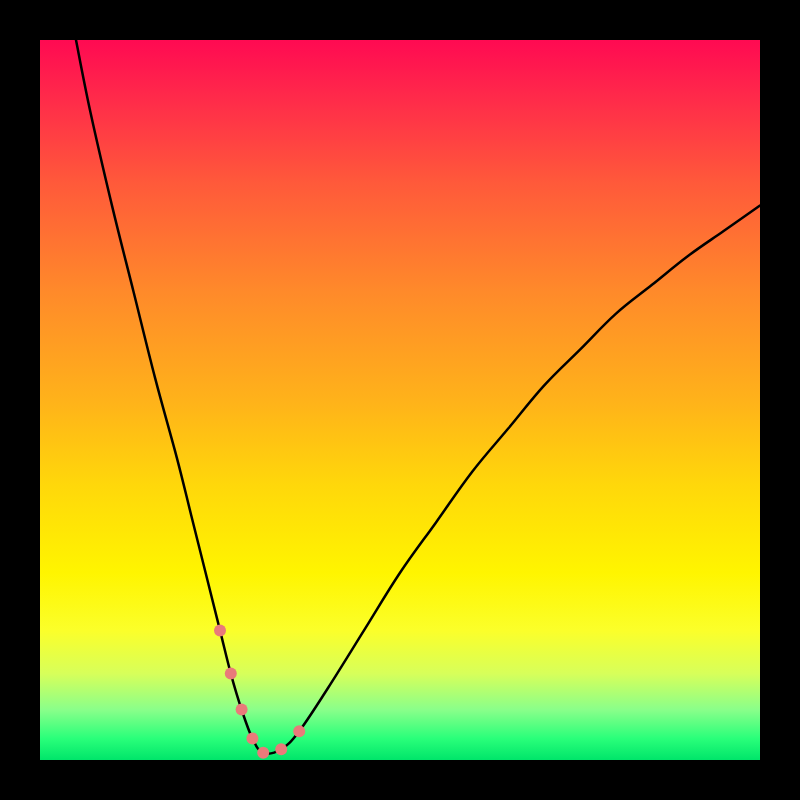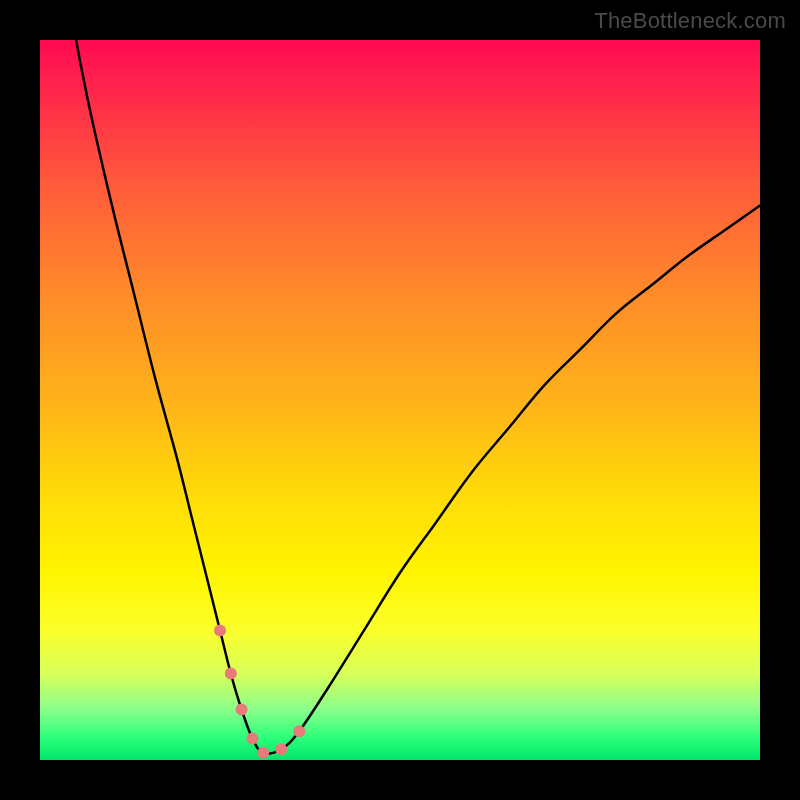--- a/index.html
+++ b/index.html
@@ -59,21 +59,20 @@
     width: 720px;
     height: 720px;
     overflow: visible;
   }
 </style>
 </head>
 <body>
 
 <div class="frame">
 
-  <div class="watermark">TheBottleneck.com</div>
 
   <div class="plot-area"></div>
 
   <svg class="overlay" viewBox="0 0 720 720">
     <path id="curve-path" fill="none" stroke="#000000" stroke-width="2.5" stroke-linecap="round" stroke-linejoin="round" d="M 36.00 0.00 C 38.59 12.96, 43.92 42.19, 50.40 72.00 C 56.88 101.81, 64.22 133.20, 72.00 165.60 C 79.78 198.00, 85.82 220.90, 93.60 252.00 C 101.38 283.10, 107.42 308.59, 115.20 338.40 C 122.98 368.21, 130.32 392.98, 136.80 417.60 C 143.28 442.22, 146.02 454.46, 151.20 475.20 C 156.38 495.94, 160.42 512.06, 165.60 532.80 C 170.78 553.54, 175.46 572.26, 180.00 590.40 C 184.54 608.54, 186.91 619.34, 190.80 633.60 C 194.69 647.86, 197.71 657.94, 201.60 669.60 C 205.49 681.26, 208.51 690.62, 212.40 698.40 C 216.29 706.18, 218.02 710.86, 223.20 712.80 C 228.38 714.74, 234.72 713.09, 241.20 709.20 C 247.68 705.31, 250.78 702.22, 259.20 691.20 C 267.62 680.18, 276.34 666.14, 288.00 648.00 C 299.66 629.86, 311.04 611.14, 324.00 590.40 C 336.96 569.66, 347.04 552.24, 360.00 532.80 C 372.96 513.36, 383.04 500.54, 396.00 482.40 C 408.96 464.26, 419.04 448.85, 432.00 432.00 C 444.96 415.15, 455.04 404.35, 468.00 388.80 C 480.96 373.25, 491.04 359.86, 504.00 345.60 C 516.96 331.34, 527.04 322.56, 540.00 309.60 C 552.96 296.64, 563.04 285.26, 576.00 273.60 C 588.96 261.94, 599.04 255.17, 612.00 244.80 C 624.96 234.43, 635.04 225.72, 648.00 216.00 C 660.96 206.28, 671.04 199.87, 684.00 190.80 C 696.96 181.73, 713.52 170.14, 720.00 165.60"></path>
     <g id="marker-group">
         <circle cx="180.00" cy="590.40" r="6" fill="#e97a7a"></circle>
         <circle cx="190.80" cy="633.60" r="6" fill="#e97a7a"></circle>
         <circle cx="201.60" cy="669.60" r="6" fill="#e97a7a"></circle>
         <circle cx="212.40" cy="698.40" r="6" fill="#e97a7a"></circle>

